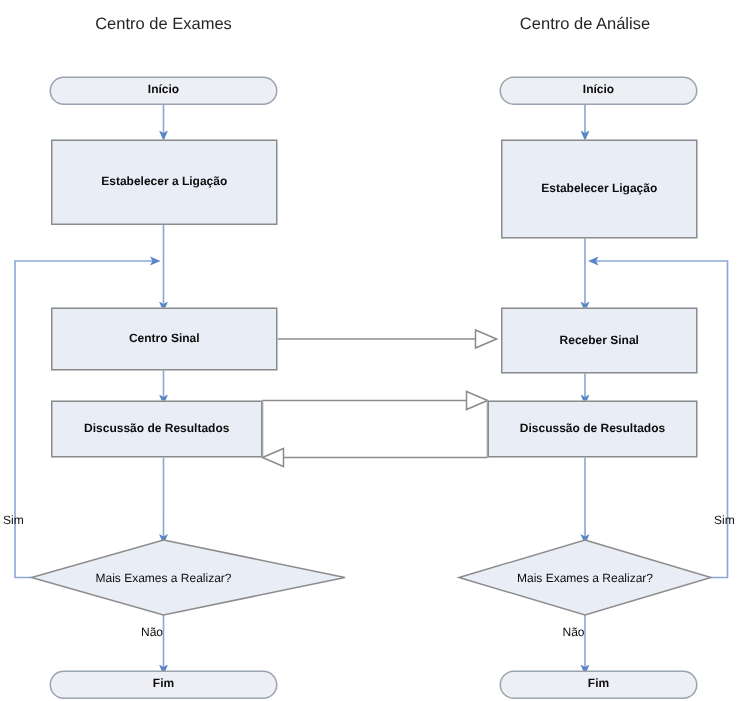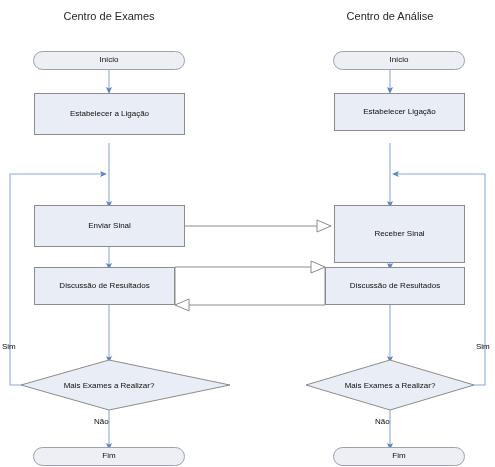--- a/index.html
+++ b/index.html
@@ -3,21 +3,21 @@
 <meta charset="utf-8">
 <style>
   html,body{margin:0;padding:0;background:#ffffff;}
   body{width:495px;height:467px;position:relative;overflow:hidden;
        font-family:"Liberation Sans","DejaVu Sans",sans-serif;color:#1a1a1a;}
   #diagram{position:absolute;left:0;top:15px;width:495px;height:467px;}
   .lane-title{position:absolute;font-size:11px;color:#262626;text-align:center;
               white-space:nowrap;}
   .node{position:absolute;box-sizing:border-box;display:flex;align-items:center;
         justify-content:center;text-align:center;font-size:8px;color:#0d0d0d;
-        background:#e9edf6;border:1px solid #8c8c8c;line-height:1.1;}
+        background:#e9edf6;border:1px solid #8c8c8c;line-height:1.1;font-weight:bold;}
   .node.term{border-radius:40px;background:#edeff4;border:1px solid #9aa3b0;}
   .diamond-label{position:absolute;display:flex;align-items:center;
                  justify-content:center;text-align:right;font-size:8px;
                  color:#0d0d0d;white-space:nowrap;pointer-events:none;}
   .edge-label{position:absolute;font-size:8px;color:#0d0d0d;white-space:nowrap;}
   svg{position:absolute;left:0;top:0;width:495px;height:467px;overflow:visible;}
 </style>
 </head>
 <body>
 
@@ -59,38 +59,38 @@
       <path d="M185,211 L331,211" marker-end="url(#hollowR)"></path>
       <path d="M175,252 L325,252" marker-end="url(#hollowR)"></path>
       <path d="M325,290 L175,290" marker-end="url(#hollowR)"></path>
       <path d="M175,252 L175,290"></path>
       <path d="M325,252 L325,290"></path>
     </g>
   </svg>
 
   <div class="node term" style="left:33px;top:36px;width:152px;height:19px;">Início</div>
 
-  <div class="node" style="left:34px;top:78px;width:151px;height:42px;">Estabelecer a Ligação</div>
+  <div class="node" style="left:34px;top:78px;width:151px;height:57px;">Estabelecer a Ligação</div>
 
-  <div class="node" style="left:34px;top:190px;width:151px;height:42px;">Enviar Sinal</div>
+  <div class="node" style="left:34px;top:190px;width:151px;height:42px;">Centro Sinal</div>
 
   <div class="node" style="left:34px;top:252px;width:141px;height:38px;">Discussão de Resultados</div>
 
   <div class="node term" style="left:33px;top:432px;width:152px;height:19px;">Fim</div>
 
   <svg viewBox="0 0 495 467" xmlns="http://www.w3.org/2000/svg">
     <polygon points="109,345 230,370 109,395 21,370" fill="#e9edf6" stroke="#8c8c8c" stroke-width="1"></polygon>
   </svg>
   <div class="diamond-label" style="left:29px;top:363px;width:160px;height:14px;">Mais Exames a Realizar?</div>
 
   <div class="node term" style="left:333px;top:36px;width:132px;height:19px;">Início</div>
 
-  <div class="node" style="left:334px;top:78px;width:131px;height:38px;">Estabelecer Ligação</div>
+  <div class="node" style="left:334px;top:78px;width:131px;height:66px;">Estabelecer Ligação</div>
 
-  <div class="node" style="left:334px;top:190px;width:131px;height:58px;">Receber Sinal</div>
+  <div class="node" style="left:334px;top:190px;width:131px;height:44px;">Receber Sinal</div>
 
   <div class="node" style="left:325px;top:252px;width:140px;height:38px;">Discussão de Resultados</div>
 
   <div class="node term" style="left:333px;top:432px;width:132px;height:19px;">Fim</div>
 
   <svg viewBox="0 0 495 467" xmlns="http://www.w3.org/2000/svg">
     <polygon points="390,345 474,370 390,395 306,370" fill="#e9edf6" stroke="#8c8c8c" stroke-width="1"></polygon>
   </svg>
   <div class="diamond-label" style="left:310px;top:363px;width:160px;height:14px;">Mais Exames a Realizar?</div>
 

